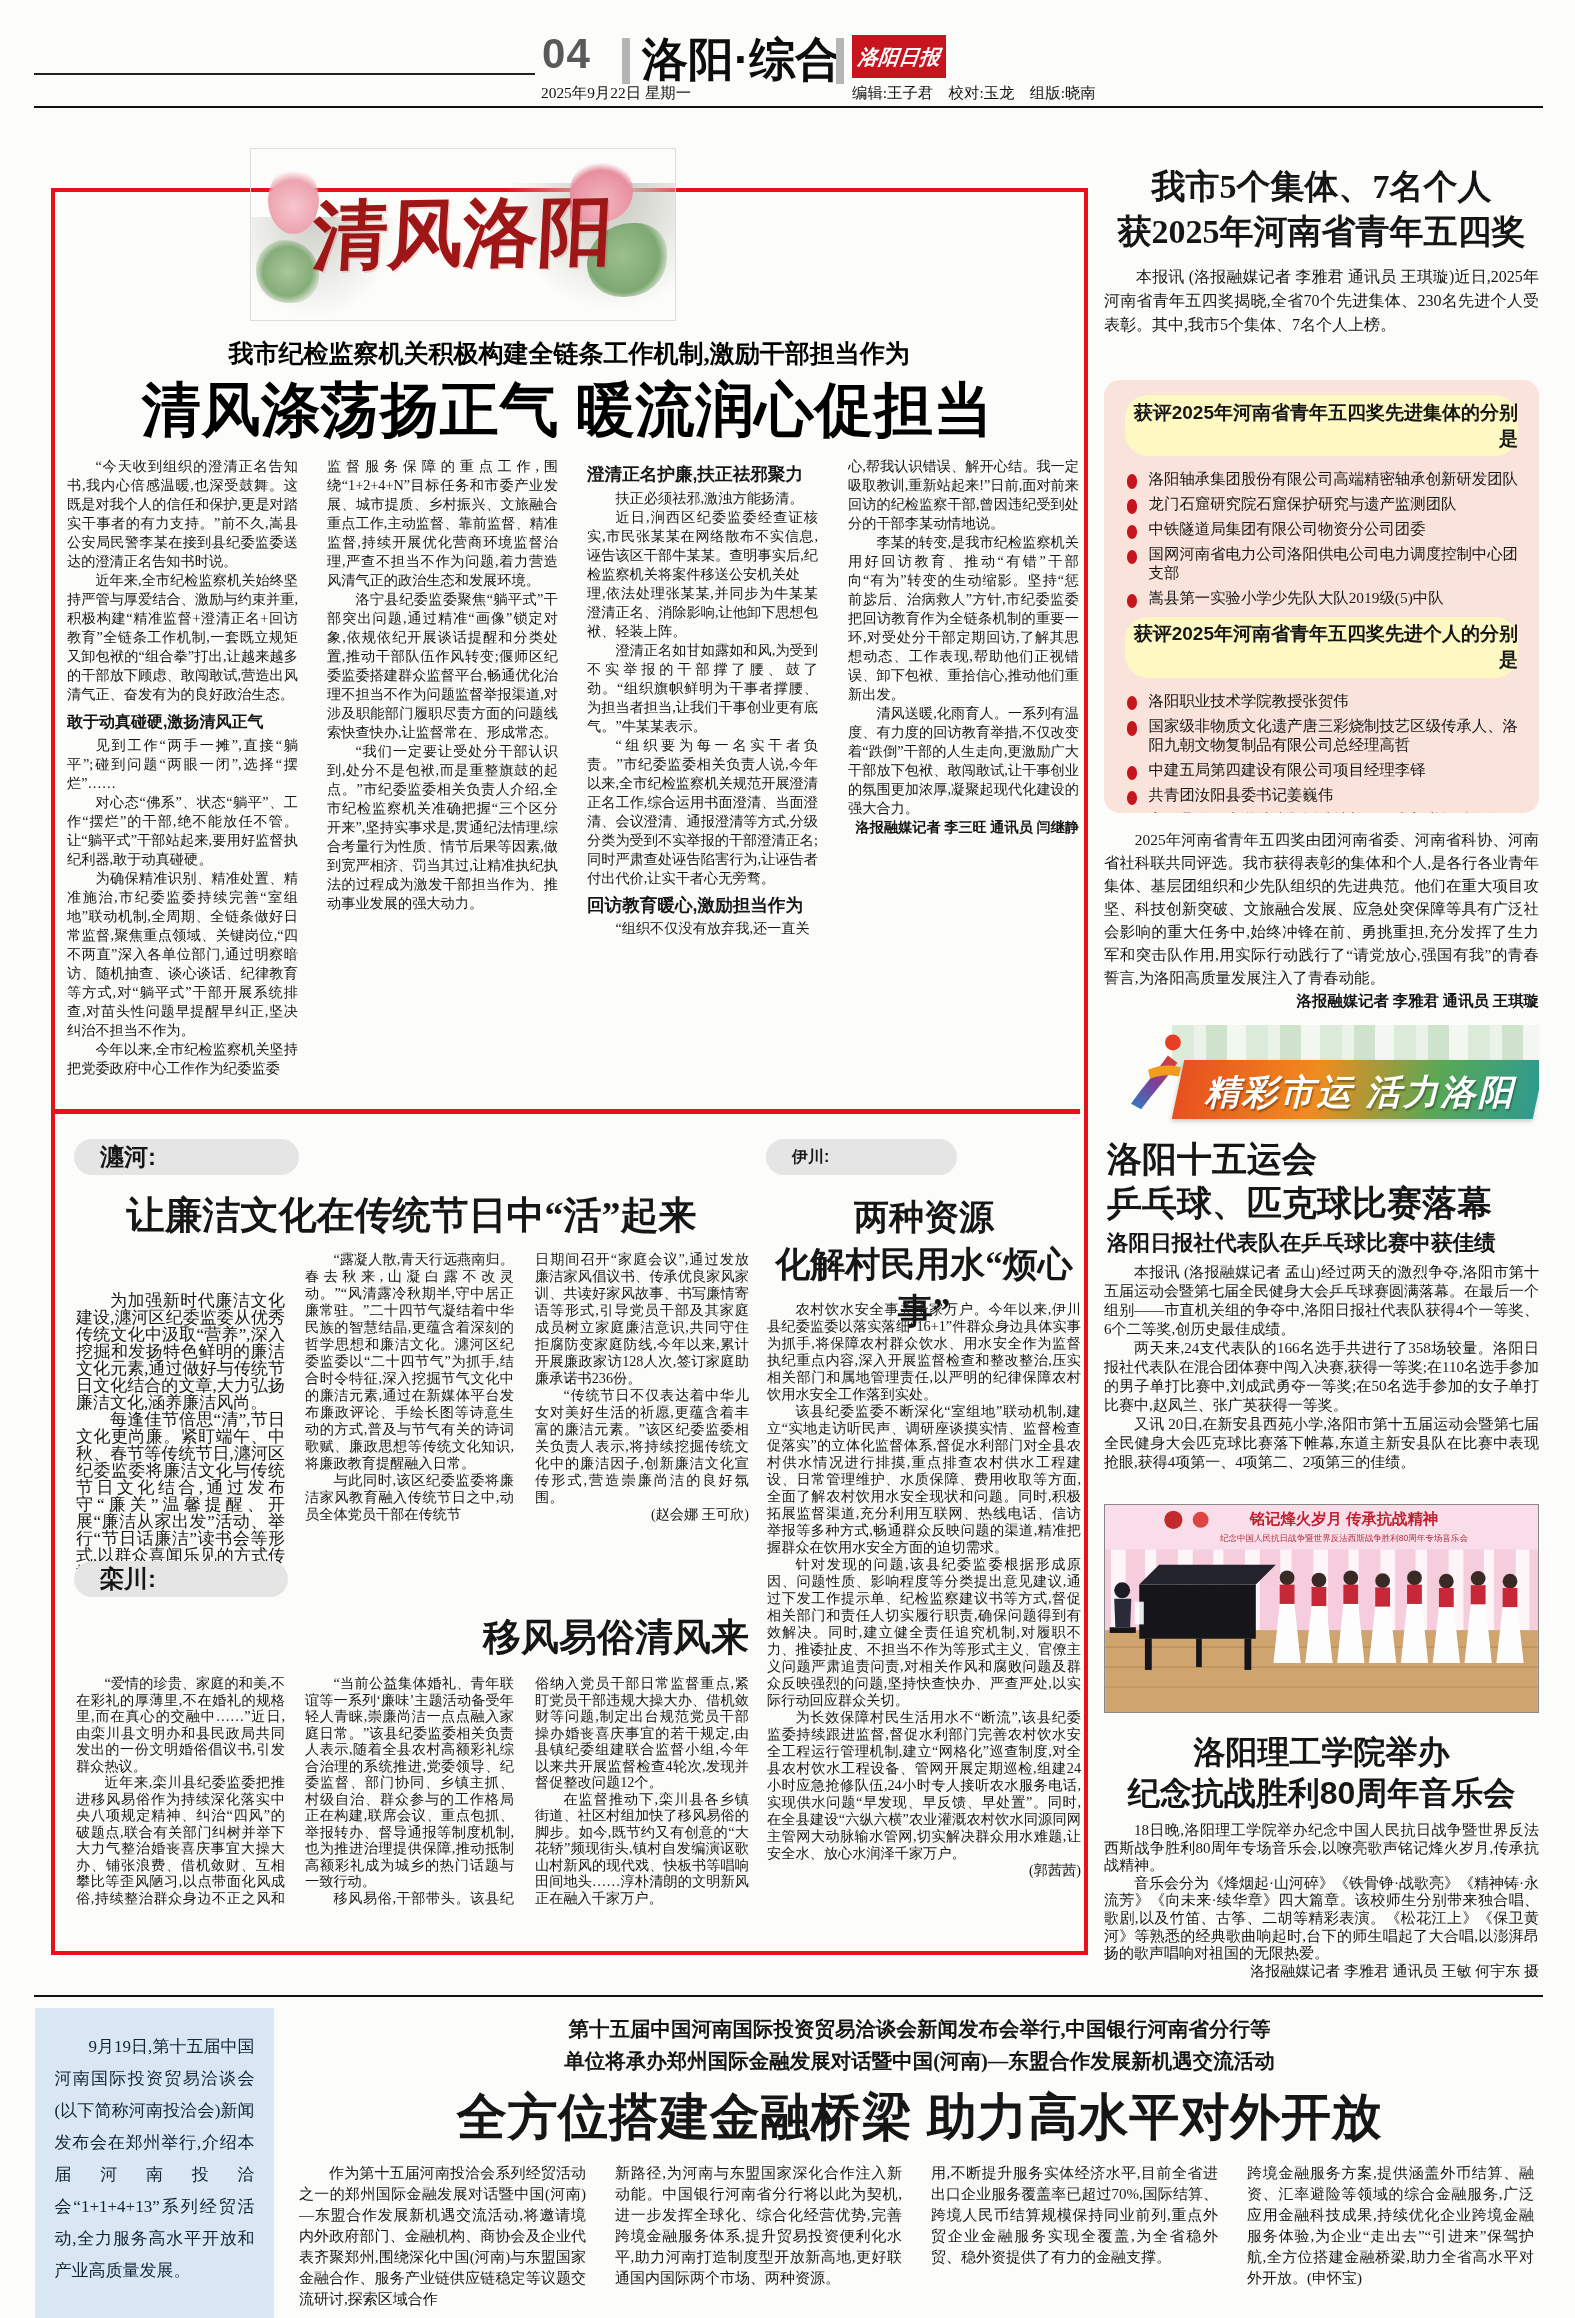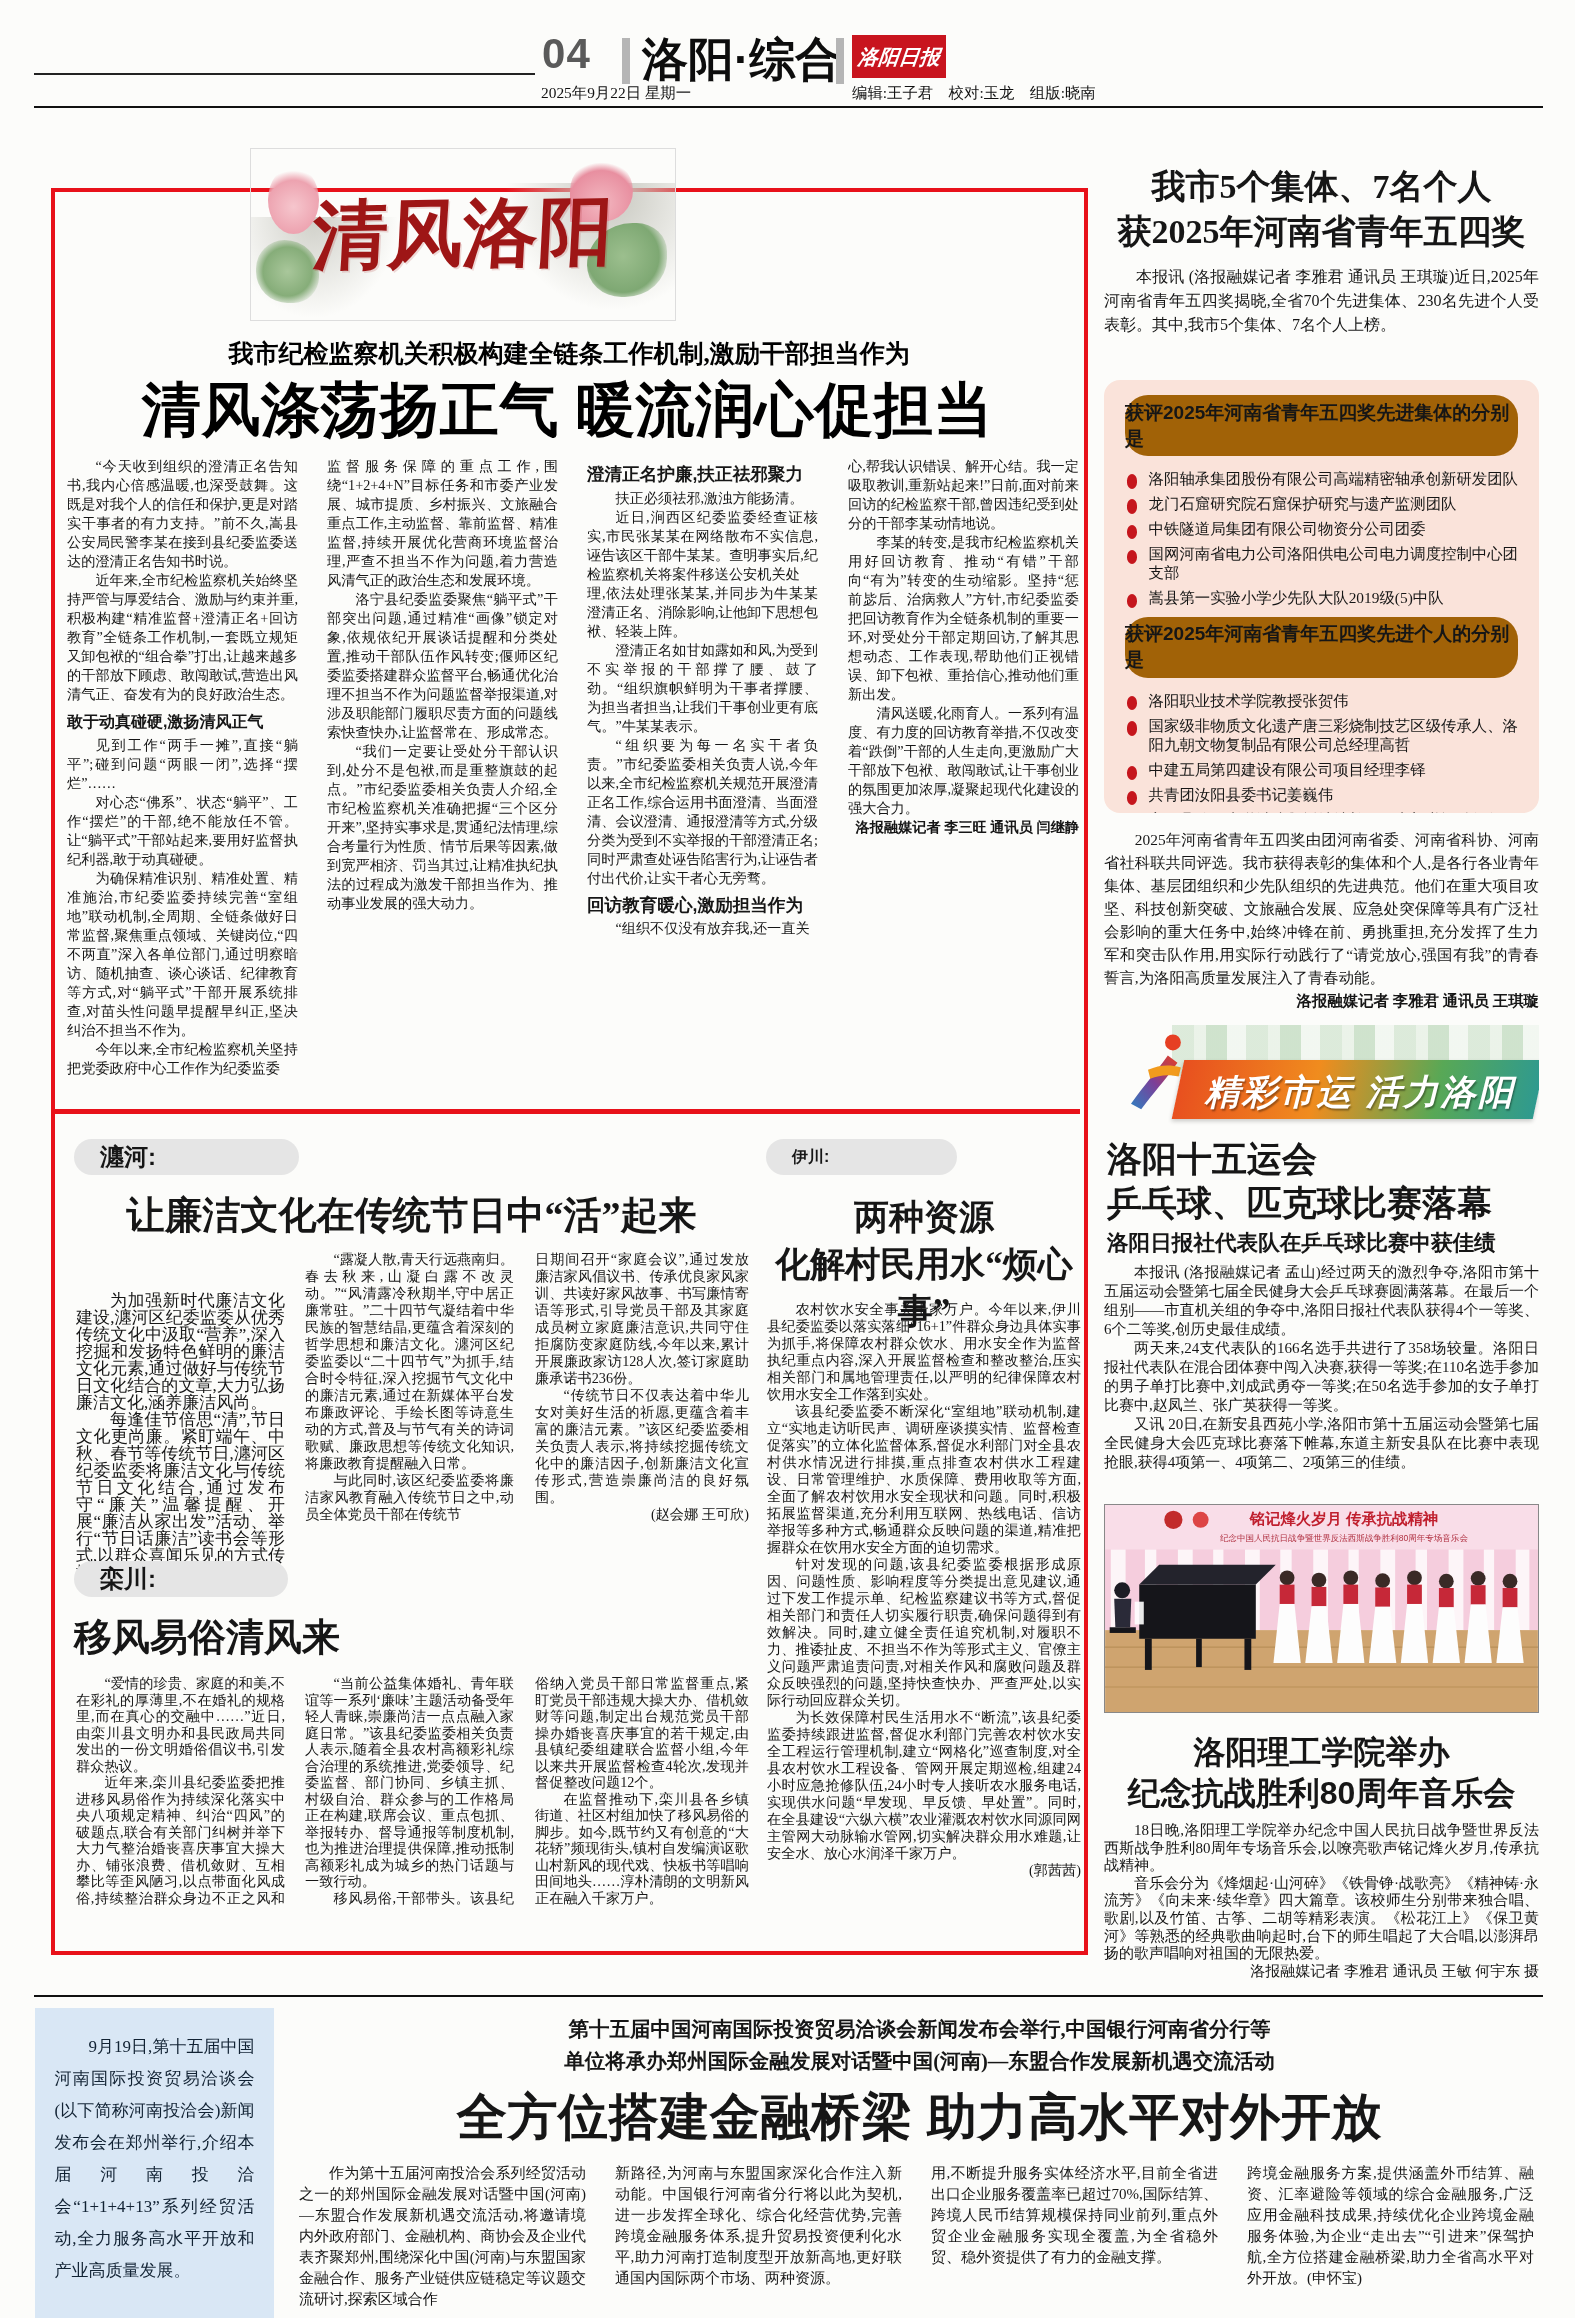--- a/index.html
+++ b/index.html
@@ -9,21 +9,21 @@
   .serif{font-family:"Liberation Serif","DejaVu Serif",serif;}
   .sans{font-family:"Liberation Sans","DejaVu Sans",sans-serif;}
   .jc{text-align:justify;text-justify:inter-ideograph;}
   .bodytxt p{margin:0;text-indent:2em;}
   .bodytxt p.cont{text-indent:0;}
   .subhead{font-family:"Liberation Sans","DejaVu Sans",sans-serif;font-weight:bold;
            text-indent:0 !important;margin:8px 0 4.6px 0 !important;}
   .byline{text-align:right;text-indent:0 !important;}
   .pill{background:#e5e5e5;border-radius:20.5px;font-weight:bold;
         font-family:"Liberation Sans","DejaVu Sans",sans-serif;display:flex;align-items:center;}
-  .wpill{background:#a16207;border-radius:23px;text-align:left;font-weight:bold;
+  .wpill{background:#fef9c3;border-radius:23px;text-align:right;font-weight:bold;
          font-family:"Liberation Sans","DejaVu Sans",sans-serif;margin:0 auto;}
   .redframe{border:4px solid #e8111a;}
   .item{position:relative;padding-left:23px;margin-bottom:5.7px;}
   .dot{position:absolute;left:1.1px;top:5.7px;width:10.8px;height:14.2px;border-radius:50%;background:#c5161d;}
   .colbox{overflow:hidden;}
   .hl{font-weight:900;}
 </style>
 </head>
 <body>
 
@@ -101,21 +101,21 @@
 </div>
 <div class="abs bodytxt jc colbox" style="left:535px;top:1251px;width:214px;height:296px;font-size:14.2px;line-height:17px;">
   <p class="cont">日期间召开“家庭会议”,通过发放廉洁家风倡议书、传承优良家风家训、共读好家风故事、书写廉情寄语等形式,引导党员干部及其家庭成员树立家庭廉洁意识,共同守住拒腐防变家庭防线,今年以来,累计开展廉政家访128人次,签订家庭助廉承诺书236份。</p>
   <p>“传统节日不仅表达着中华儿女对美好生活的祈愿,更蕴含着丰富的廉洁元素。”该区纪委监委相关负责人表示,将持续挖掘传统文化中的廉洁因子,创新廉洁文化宣传形式,营造崇廉尚洁的良好氛围。</p>
   <p class="byline">(赵会娜 王可欣)</p>
 </div>
 
 <div class="abs pill" style="left:74px;top:1561px;width:188px;height:36px;padding-left:26px;font-size:24px;">
   <span>栾川:</span>
 </div>
-<div class="abs serif hl" style="left:74px;top:1612px;width:675px;text-align:left;font-size:38px;">移风易俗清风来</div>
+<div class="abs serif hl" style="left:74px;top:1612px;width:675px;text-align:right;font-size:38px;">移风易俗清风来</div>
 <div class="abs bodytxt jc colbox" style="left:76px;top:1675px;width:209px;height:231px;font-size:14.2px;line-height:16.5px;">
   <p>“爱情的珍贵、家庭的和美,不在彩礼的厚薄里,不在婚礼的规格里,而在真心的交融中……”近日,由栾川县文明办和县民政局共同发出的一份文明婚俗倡议书,引发群众热议。</p>
   <p>近年来,栾川县纪委监委把推进移风易俗作为持续深化落实中央八项规定精神、纠治“四风”的破题点,联合有关部门纠树并举下大力气整治婚丧喜庆事宜大操大办、铺张浪费、借机敛财、互相攀比等歪风陋习,以点带面化风成俗,持续整治群众身边不正之风和腐败问题。</p>
 </div>
 <div class="abs bodytxt jc colbox" style="left:305px;top:1675px;width:209px;height:231px;font-size:14.2px;line-height:16.5px;">
   <p>“当前公益集体婚礼、青年联谊等一系列‘廉味’主题活动备受年轻人青睐,崇廉尚洁一点点融入家庭日常。”该县纪委监委相关负责人表示,随着全县农村高额彩礼综合治理的系统推进,党委领导、纪委监督、部门协同、乡镇主抓、村级自治、群众参与的工作格局正在构建,联席会议、重点包抓、举报转办、督导通报等制度机制,也为推进治理提供保障,推动抵制高额彩礼成为城乡的热门话题与一致行动。</p>
   <p>移风易俗,干部带头。该县纪委监委将带头推动落实移风易</p>
 </div>
 <div class="abs bodytxt jc colbox" style="left:535px;top:1675px;width:214px;height:231px;font-size:14.2px;line-height:16.5px;">
   <p class="cont">俗纳入党员干部日常监督重点,紧盯党员干部违规大操大办、借机敛财等问题,制定出台规范党员干部操办婚丧喜庆事宜的若干规定,由县镇纪委组建联合监督小组,今年以来共开展监督检查4轮次,发现并督促整改问题12个。</p>

